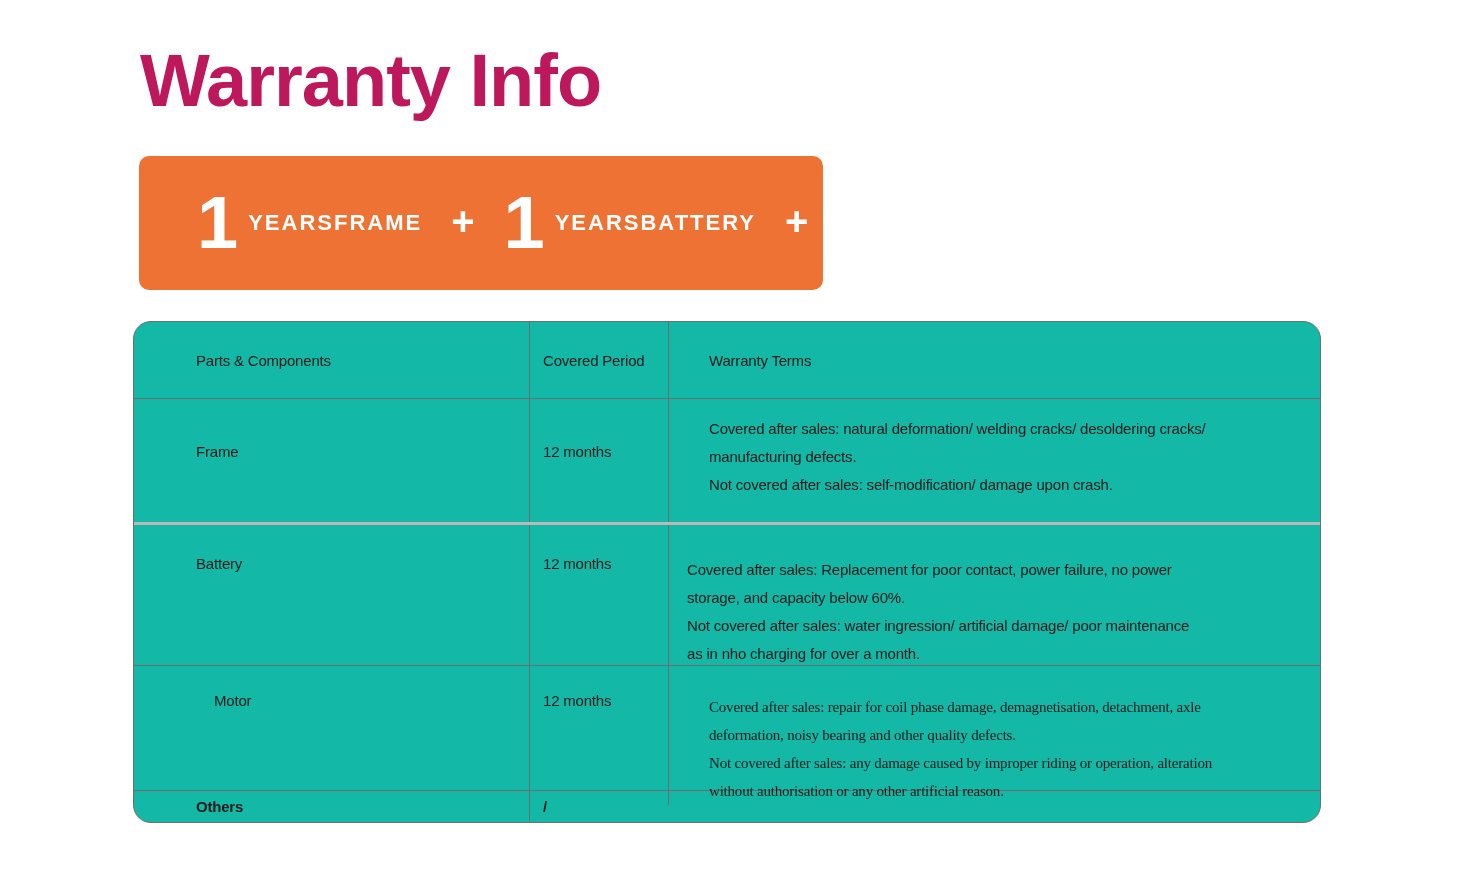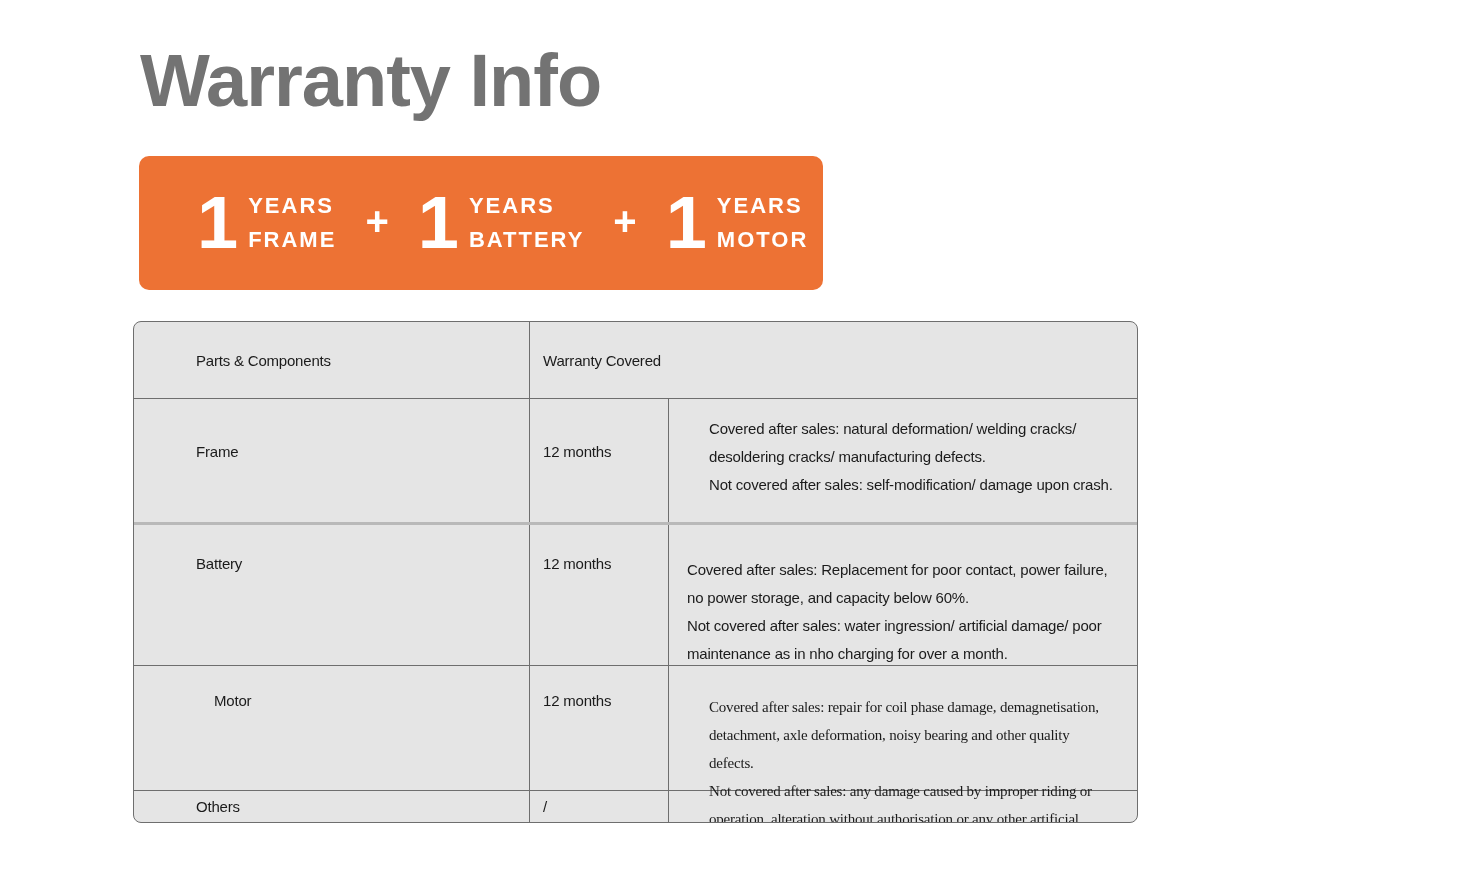--- a/index.html
+++ b/index.html
@@ -12,21 +12,21 @@
     position: relative;
   }
 
   
   .page-title {
     position: absolute;
     left: 140px; top: 38px;
     font-size: 74px;
     font-weight: bold;
     letter-spacing: -1px;
-    color: #737373;
+    color: #be185d;
   }
 
   
   .banner {
     position: absolute;
     left: 139px; top: 156px;
     width: 684px; height: 134px;
     background: #ED7234;
     border-radius: 10px;
     display: flex;
@@ -40,42 +40,42 @@
     align-items: center;
     gap: 10px;
   }
   .banner-num {
     font-size: 74px;
     font-weight: bold;
     line-height: 0.85;
   }
   .banner-text {
     display: flex;
-    flex-direction: column;
+    flex-direction: row;
     font-size: 22px;
     font-weight: bold;
     letter-spacing: 2px;
     line-height: 1.55;
   }
   .banner-plus {
     font-size: 40px;
     font-weight: bold;
     line-height: 1;
     padding: 0 2px;
     transform: translateY(-2px);
   }
 
   
   .wtable {
     position: absolute;
     left: 133px; top: 321px;
-    width: 1005px; height: 502px;
+    width: 1188px; height: 502px;
     border: 1px solid #6e6e6e;
-    border-radius: 8px;
-    background: #e5e5e5;
+    border-radius: 18px;
+    background: #14b8a6;
     overflow: hidden;
     font-size: 15px;
     letter-spacing: -0.2px;
   }
   .trow {
     display: grid;
     grid-template-columns: 395px 139px 1fr;
   }
   .tcell { border-left: 1px solid #6e6e6e; }
   .tcell:first-child { border-left: none; }
@@ -118,21 +118,21 @@
   
   .row-motor {
     height: 125px;
     border-bottom: 1px solid #6e6e6e;
   }
   .row-motor .cell-part   { padding-top: 26px; padding-left: 80px; }
   .row-motor .cell-period { padding-top: 26px; }
   .row-motor .cell-terms  { padding-top: 27px; font-family: Liberation Serif, serif; }
 
   
-  .row-others { height: 30px; }
+  .row-others { height: 30px; font-weight: bold; }
   .row-others .tcell { display: flex; align-items: center; }
   .row-others .cell-terms .terms-text { letter-spacing: 0.4px; }
 </style>
 </head>
 <body>
 
 <h1 class="page-title">Warranty Info</h1>
 
 <div class="banner">
   <div class="banner-item">
@@ -157,21 +157,22 @@
       <span>YEARS</span>
       <span>MOTOR</span>
     </span>
   </div>
 </div>
 
 <div class="wtable">
 
   <div class="trow row-header">
     <div class="tcell cell-part">Parts &amp; Components</div>
-    <div class="tcell cell-period">Warranty Covered</div>
+    <div class="tcell cell-period">Covered Period</div>
+    <div class="tcell cell-terms">Warranty Terms</div>
   </div>
 
   <div class="trow row-frame">
     <div class="tcell cell-part">Frame</div>
     <div class="tcell cell-period">12 months</div>
     <div class="tcell cell-terms">
       <div class="terms-text">Covered after sales: natural deformation/ welding cracks/ desoldering cracks/ manufacturing defects.
 Not covered after sales: self-modification/ damage upon crash.</div>
     </div>
   </div>

